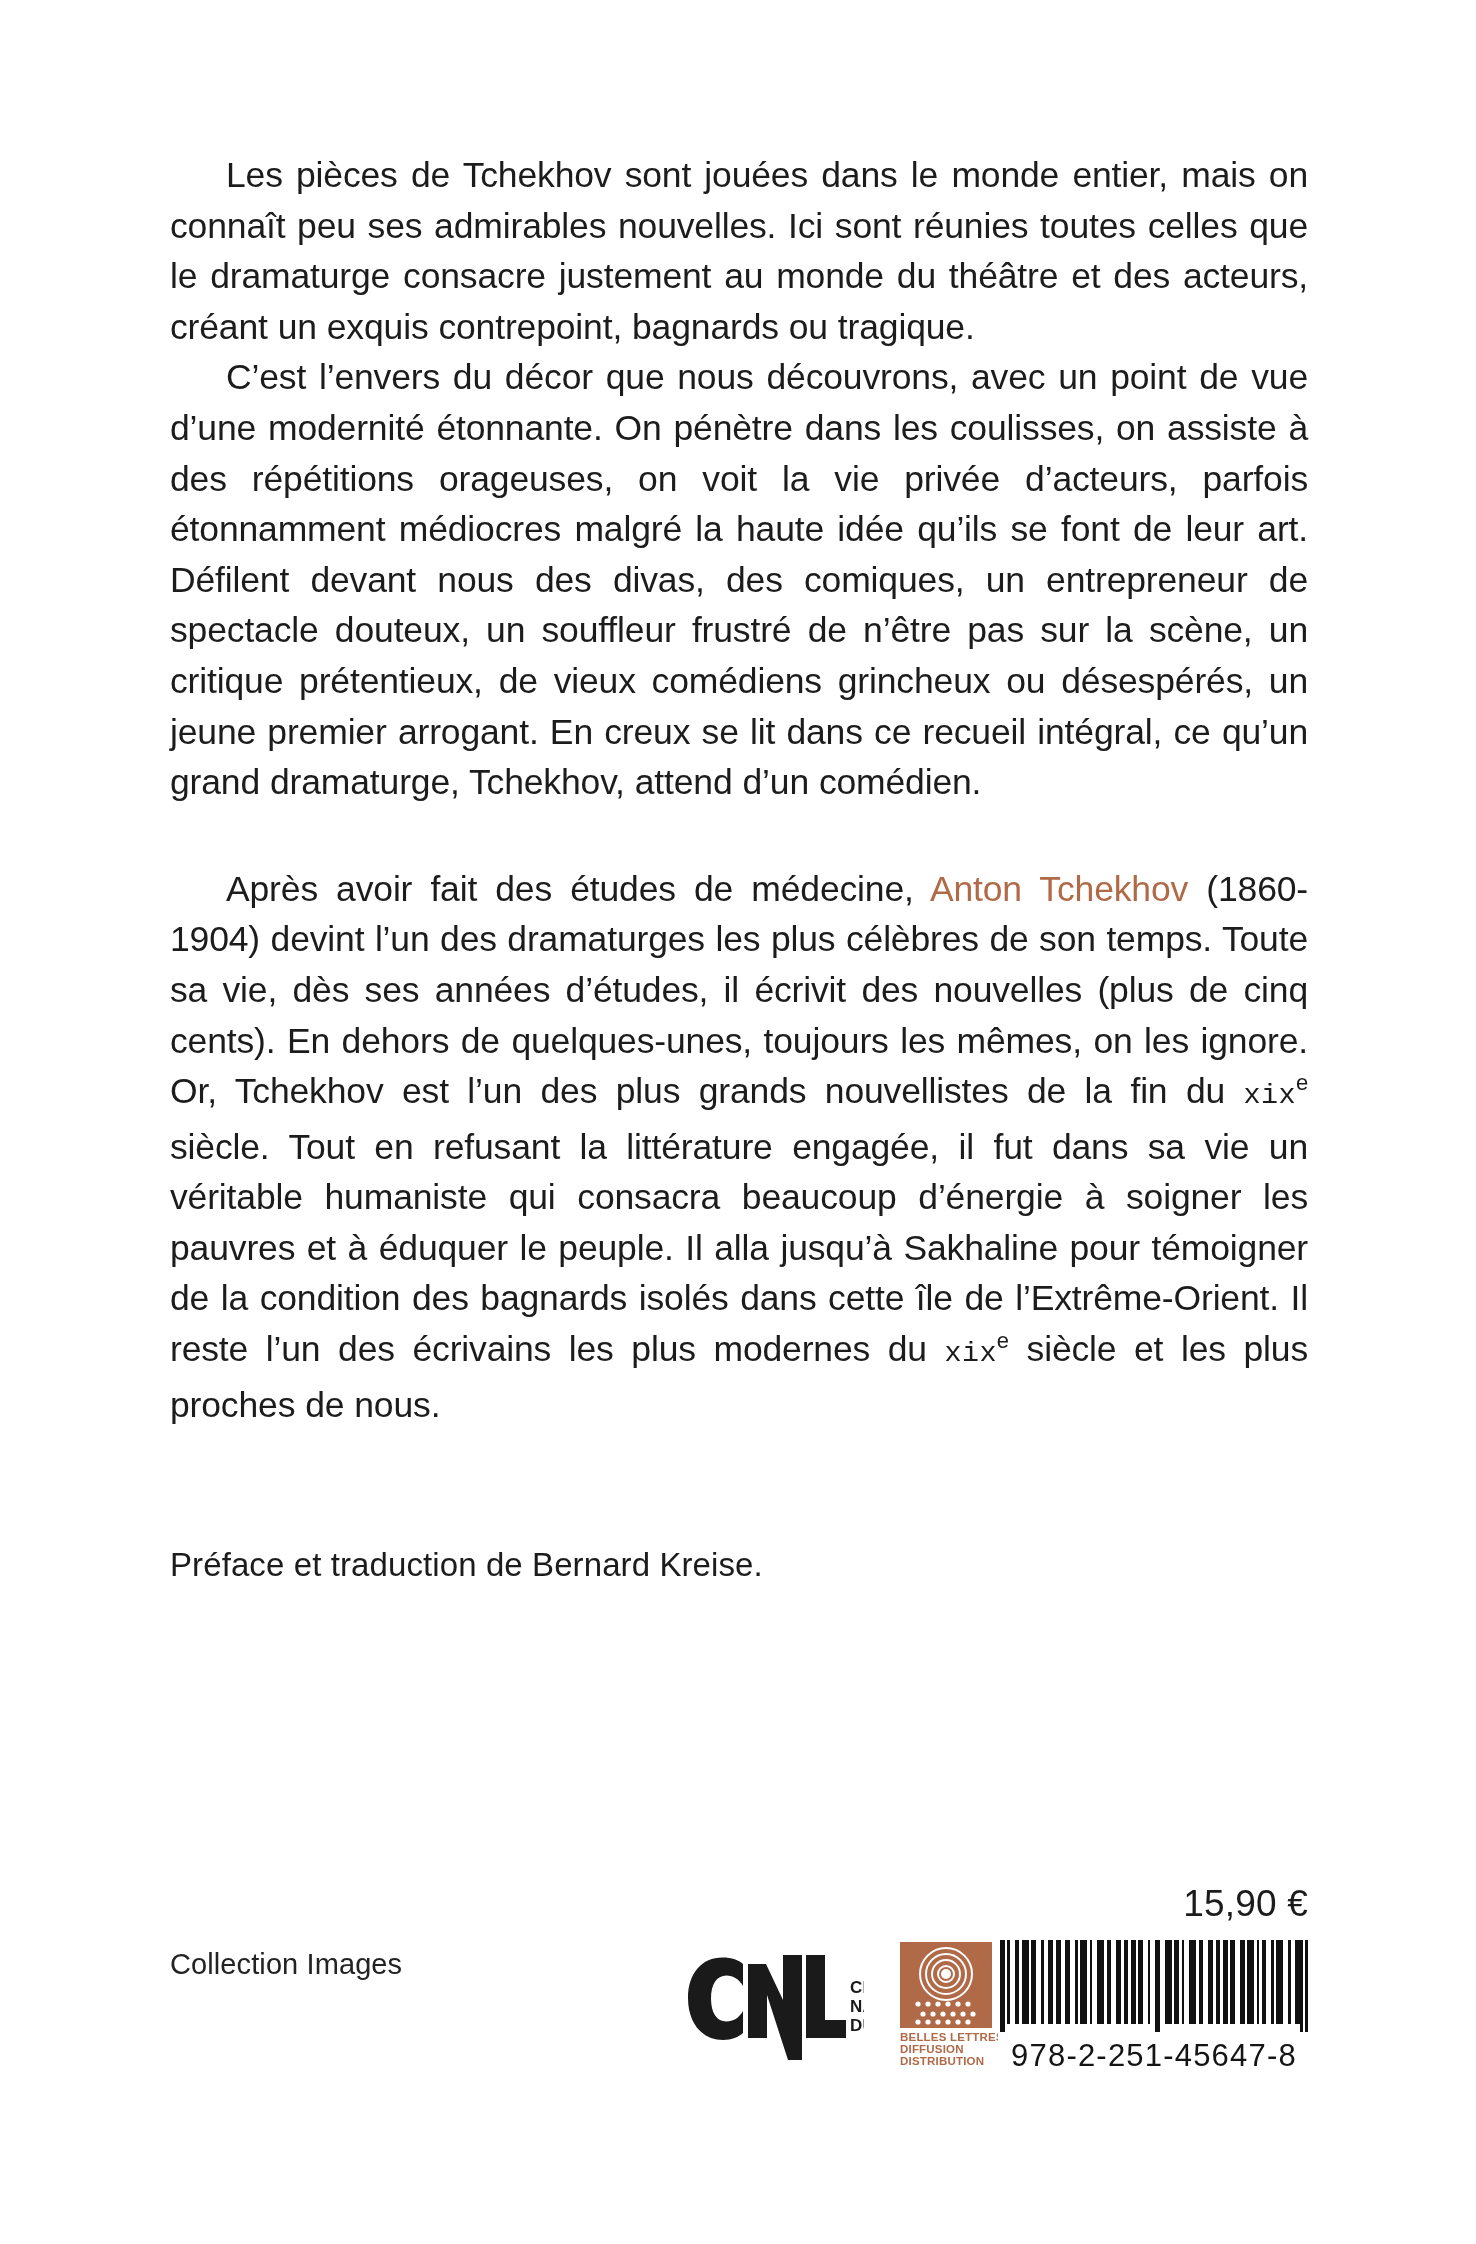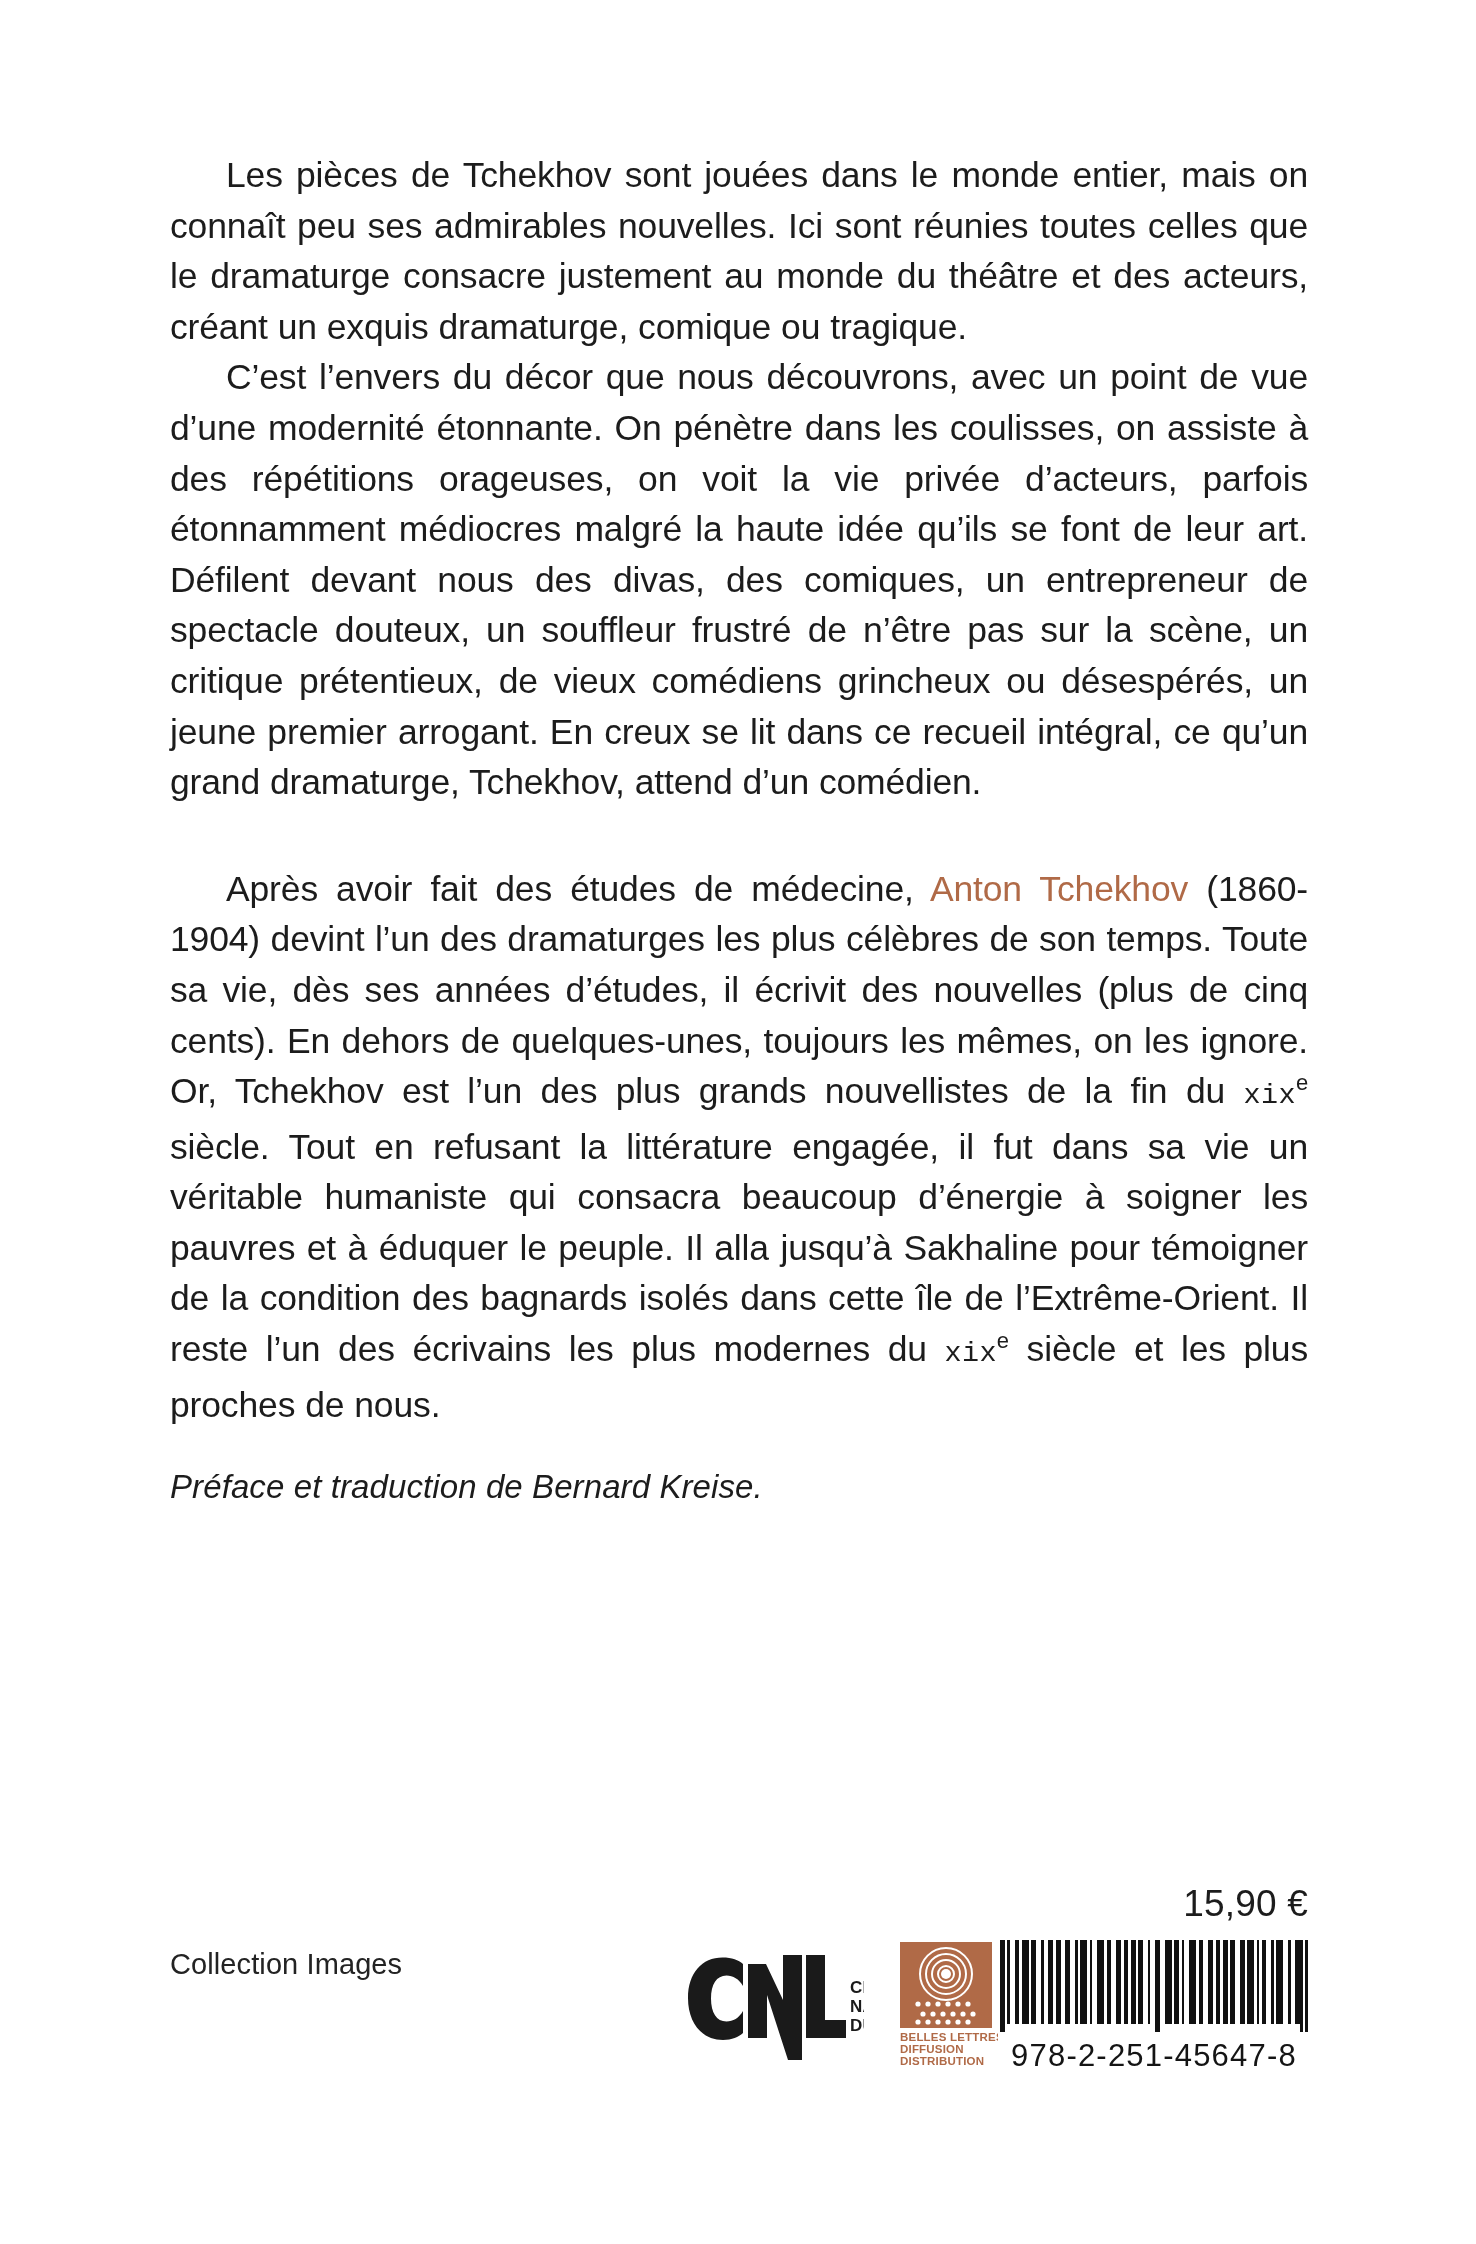--- a/index.html
+++ b/index.html
@@ -64,24 +64,23 @@
   }
   .sup {
     font-size: 0.62em;
     vertical-align: super;
     line-height: 0;
   }
 
   .credit-italic {
     position: absolute;
     left: 170px;
-    top: 1465px;
+    top: 1543px;
     font-size: 33px;
     line-height: 44px;
-    font-style: italic;
     color: #1c1c1c;
     letter-spacing: 0.1px;
   }
 
   
   .price {
     position: absolute;
     right: 168px;
     top: 1882px;
     font-size: 37px;
@@ -162,21 +161,21 @@
     white-space: nowrap;
   }
 </style>
 </head>
 <body>
 
 <div class="page">
 
   <div class="blurb">
 
-    <p class="para indent-first">Les pièces de Tchekhov sont jouées dans le monde entier, mais on connaît peu ses admirables nouvelles. Ici sont réunies toutes celles que le dramaturge consacre justement au monde du théâtre et des acteurs, créant un exquis dramaturge, comique ou tragique.</p>
+    <p class="para indent-first">Les pièces de Tchekhov sont jouées dans le monde entier, mais on connaît peu ses admirables nouvelles. Ici sont réunies toutes celles que le dramaturge consacre justement au monde du théâtre et des acteurs, créant un exquis contrepoint, bagnards ou tragique.</p>
 
     <p class="para run-on">C’est l’envers du décor que nous découvrons, avec un point de vue d’une modernité étonnante. On pénètre dans les coulisses, on assiste à des répétitions orageuses, on voit la vie privée d’acteurs, parfois étonnamment médiocres malgré la haute idée qu’ils se font de leur art. Défilent devant nous des divas, des comiques, un entrepreneur de spectacle douteux, un souffleur frustré de n’être pas sur la scène, un critique prétentieux, de vieux comédiens grincheux ou désespérés, un jeune premier arrogant. En creux se lit dans ce recueil intégral, ce qu’un grand dramaturge, Tchekhov, attend d’un comédien.</p>
 
     <div class="gap-block"></div>
 
     <p class="para indent-first"><span>Après avoir fait des études de médecine, </span><span class="accent">Anton Tchekhov</span><span> (1860-1904) devint l’un des dramaturges les plus célèbres de son temps. Toute sa vie, dès ses années d’études, il écrivit des nouvelles (plus de cinq cents). En dehors de quelques-unes, toujours les mêmes, on les ignore. Or, Tchekhov est l’un des plus grands nouvellistes de la fin du </span><span class="smallcaps">xix</span><span class="sup">e</span><span> siècle. Tout en refusant la littérature engagée, il fut dans sa vie un véritable humaniste qui consacra beaucoup d’énergie à soigner les pauvres et à éduquer le peuple. Il alla jusqu’à Sakhaline pour témoigner de la condition des bagnards isolés dans cette île de l’Extrême-Orient. Il reste l’un des écrivains les plus modernes du </span><span class="smallcaps">xix</span><span class="sup">e</span><span> siècle et les plus proches de nous.</span></p>
   </div>
 
   <div class="credit-italic">Préface et traduction de Bernard Kreise.</div>
 

